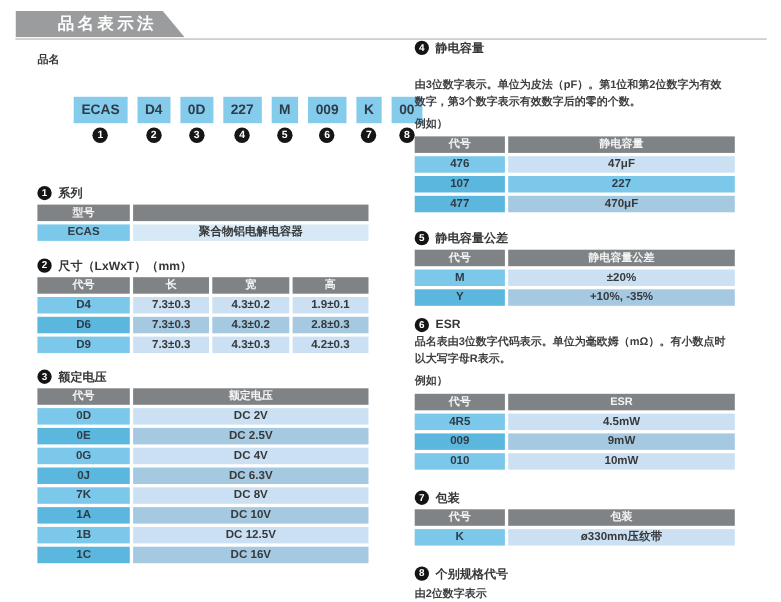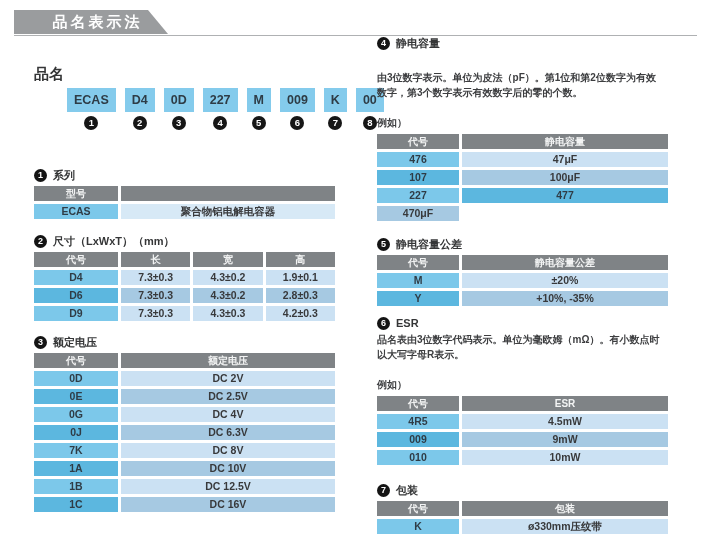--- a/index.html
+++ b/index.html
@@ -23,21 +23,21 @@
   
   .banner{
     position:absolute;left:14px;top:10px;width:154px;height:24px;
     background:var(--banner-gray);
     clip-path:polygon(0 0,134px 0,100% 100%,0 100%);
     color:#FEFEFE;font-size:15px;font-weight:700;letter-spacing:3px;
     line-height:24px;padding-left:13px;text-align:center;
   }
   .rule{position:absolute;left:14px;top:35px;width:683px;height:1px;background:#AFB1B3;}
   
-  .pname{position:absolute;left:34px;top:65px;font-size:15px;font-weight:700;color:#353637;}
+  .pname{position:absolute;left:34px;top:47px;font-size:10px;font-weight:700;color:#353637;}
   
   .pn-row{position:absolute;left:67px;top:88px;display:flex;gap:9px;}
   .pn-seg{display:flex;flex-direction:column;align-items:center;}
   .pn-box{
     background:var(--box-blue);color:#2E3C46;font-size:12.5px;font-weight:600;
     height:24px;line-height:24px;text-align:center;padding:0 7px;min-width:21px;
   }
   .pn-num{
     width:14px;height:14px;border-radius:50%;background:#161616;color:#fff;
     font-size:9.5px;line-height:14px;text-align:center;font-weight:700;margin-top:4px;
@@ -47,21 +47,21 @@
   .col-right{position:absolute;left:377px;top:36px;width:291px;}
   
   .sec{display:flex;align-items:center;gap:6px;height:14px;}
   .badge{
     flex:0 0 13px;width:13px;height:13px;border-radius:50%;background:#141414;color:#fff;
     font-size:9px;line-height:13px;text-align:center;font-weight:700;
   }
   .sec-t{font-size:11px;font-weight:700;color:#353637;}
   
   .desc{font-size:10px;font-weight:600;line-height:15px;color:#3D3E40;white-space:pre-line;margin-top:20px;}
-  .example{font-size:10px;font-weight:600;line-height:14px;color:#3D3E40;margin-top:16px;}
+  .example{font-size:10px;font-weight:600;line-height:14px;color:#3D3E40;margin-top:6px;}
   
   .tbl{display:grid;gap:3px;margin-top:4px;}
   .cell{min-height:15px;line-height:15px;text-align:center;font-size:10.5px;font-weight:600;}
   .cell.h{background:var(--header-gray);color:#F3F4F4;font-size:10px;}
   .cell.c.odd{background:var(--code-light);color:#2F3C46;}
   .cell.c.even{background:var(--code-dark);color:#2F3C46;}
   .cell.v.odd{background:var(--val-light);color:#38393B;}
   .cell.v.even{background:var(--val-dark);color:#38393B;}
   .t-series .cell.v.odd{background:var(--val-xlight);}
   .mt15{margin-top:15px;}
@@ -186,21 +186,20 @@
   </div>
   <div class="desc">由3位数字表示。单位为皮法（pF）。第1位和第2位数字为有效
 数字，第3个数字表示有效数字后的零的个数。</div>
   <div class="example">例如）</div>
   <div class="tbl" style="grid-template-columns: 82px 1fr;">
       <div class="cell h">代号</div>
       <div class="cell h">静电容量</div>
       <div class="cell c odd">476</div>
       <div class="cell v odd">47μF</div>
       <div class="cell c even">107</div>
-      <div class="cell v even">100μF</div>
       <div class="cell c odd">227</div>
       <div class="cell c even">477</div>
       <div class="cell v even">470μF</div>
     </div>
 
   <div class="sec mt16">
     <span class="badge">5</span>
     <span class="sec-t">静电容量公差</span>
   </div>
   <div class="tbl" style="grid-template-columns: 82px 1fr;">

